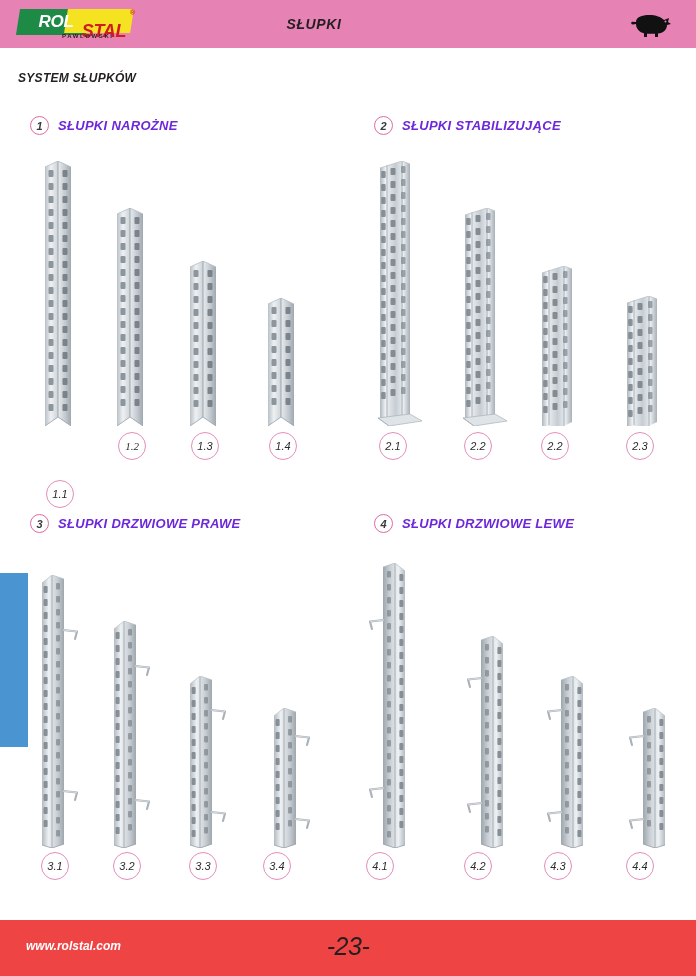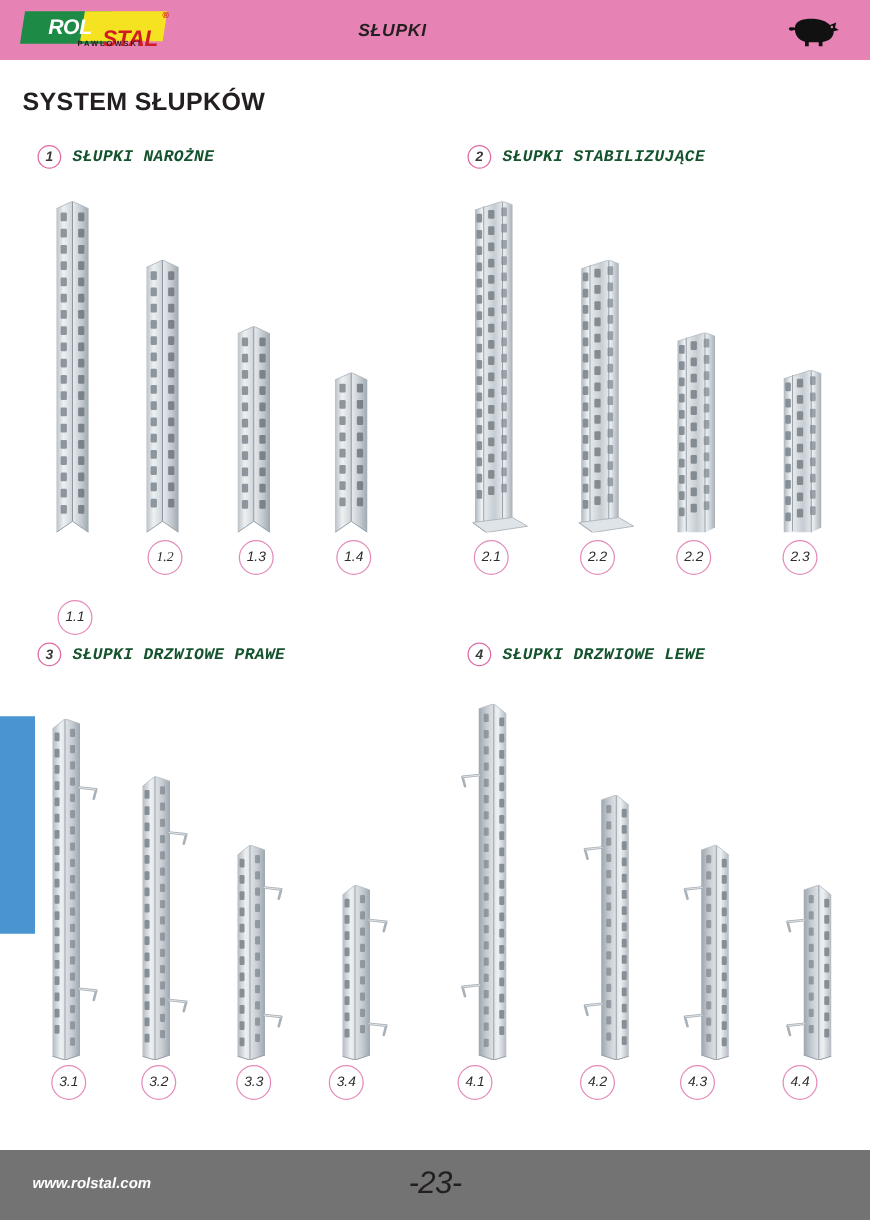--- a/index.html
+++ b/index.html
@@ -93,22 +93,23 @@
   .pig-icon {
     position: absolute;
     right: 22px; top: 11px;
     width: 46px; height: 28px;
   }
 
   
   .page-heading {
     position: absolute;
     left: 18px; top: 71px;
-    font-size: 20px;
+    font-size: 12px;
     font-weight: bold;
+    font-style: italic;
     color: #231f20;
     letter-spacing: 0.3px;
   }
 
   .section-title {
     position: absolute;
     display: flex;
     align-items: center;
     gap: 9px;
   }
@@ -123,24 +124,23 @@
     display: flex;
     align-items: center;
     justify-content: center;
     box-sizing: border-box;
     flex: none;
   }
   .section-label {
     font-size: 13px;
     font-weight: bold;
     font-style: italic;
-    color: #14532d;
+    color: #6d28d9;
     letter-spacing: 0.3px;
     white-space: nowrap;
-    font-family: Liberation Mono, monospace;
   }
 
   
   .blue-tab {
     position: absolute;
     left: 0; top: 573px;
     width: 28px; height: 174px;
     background: #4a95d1;
   }
   .post-wrap {
@@ -160,21 +160,21 @@
     font-style: italic;
     color: #2c2c2c;
     box-sizing: border-box;
   }
 
   
   .footer {
     position: absolute;
     left: 0; top: 920px;
     width: 696px; height: 56px;
-    background: #737373;
+    background: #ef4444;
   }
   .footer-url {
     position: absolute;
     left: 26px; top: 19px;
     font-size: 12px;
     font-style: italic;
     font-weight: bold;
     color: #ffffff;
   }
   .footer-page {

